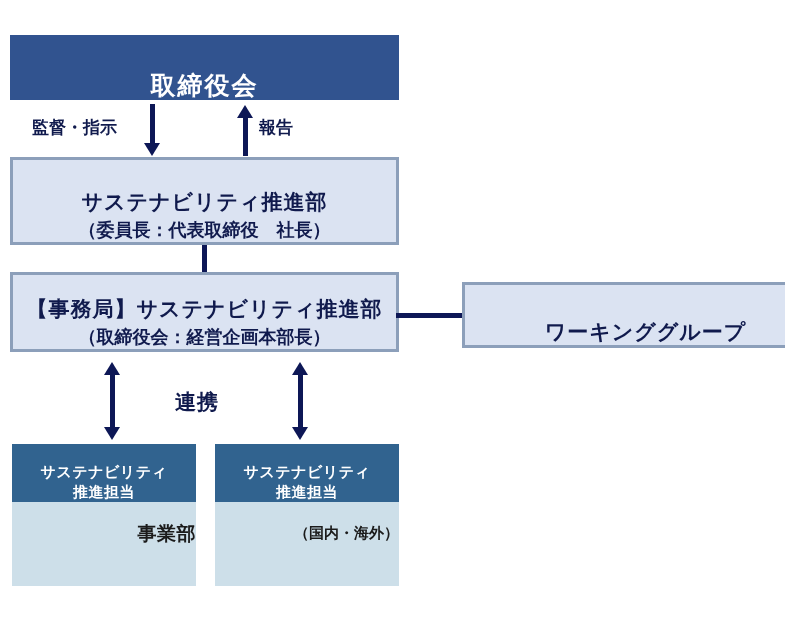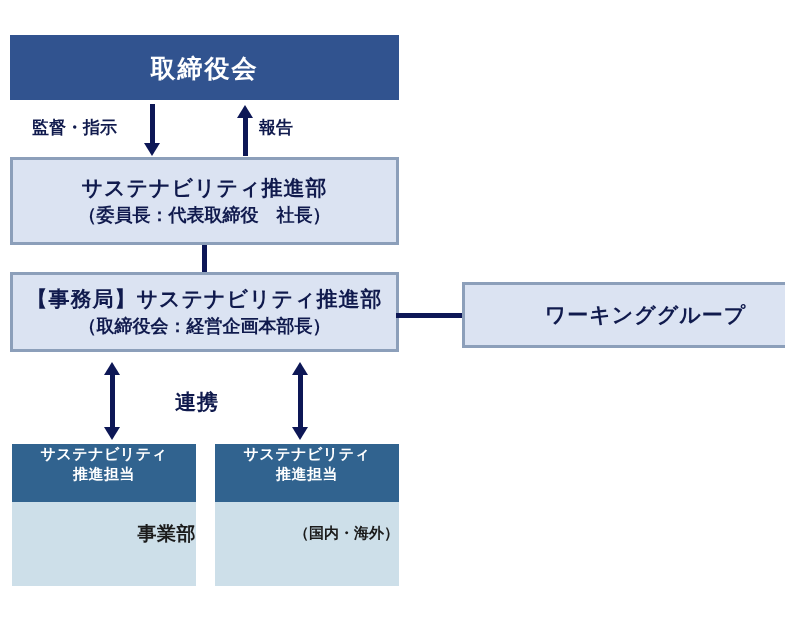--- a/index.html
+++ b/index.html
@@ -19,21 +19,21 @@
     overflow: hidden;
   }
 
   
   .box {
     position: absolute;
     box-sizing: border-box;
     display: flex;
     flex-direction: column;
     align-items: center;
-    justify-content: center;
+    justify-content: flex-end;
     text-align: center;
   }
 
   .box-dark {
     background: #31538f;
     color: #ffffff;
   }
 
   .box-light {
     background: #dbe3f2;
@@ -67,21 +67,21 @@
   .stack {
     position: absolute;
     box-sizing: border-box;
     display: flex;
     flex-direction: column;
   }
   .stack-head {
     background: #31638f;
     color: #ffffff;
     display: flex;
-    align-items: flex-start;
+    align-items: flex-end;
     justify-content: center;
     text-align: center;
     font-size: 15px;
     font-weight: bold;
     line-height: 1.35;
     letter-spacing: 0.5px;
   }
   .stack-body {
     background: #cddfe9;
     color: #1b1b1b;

